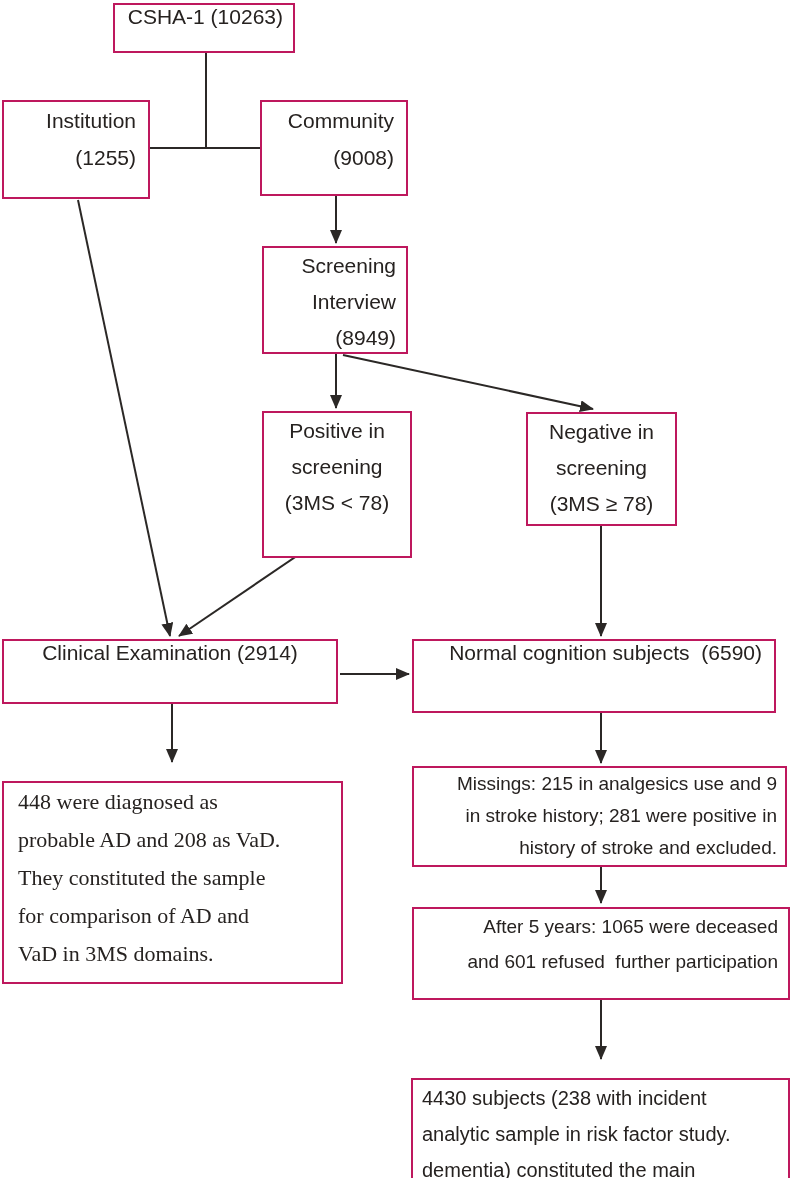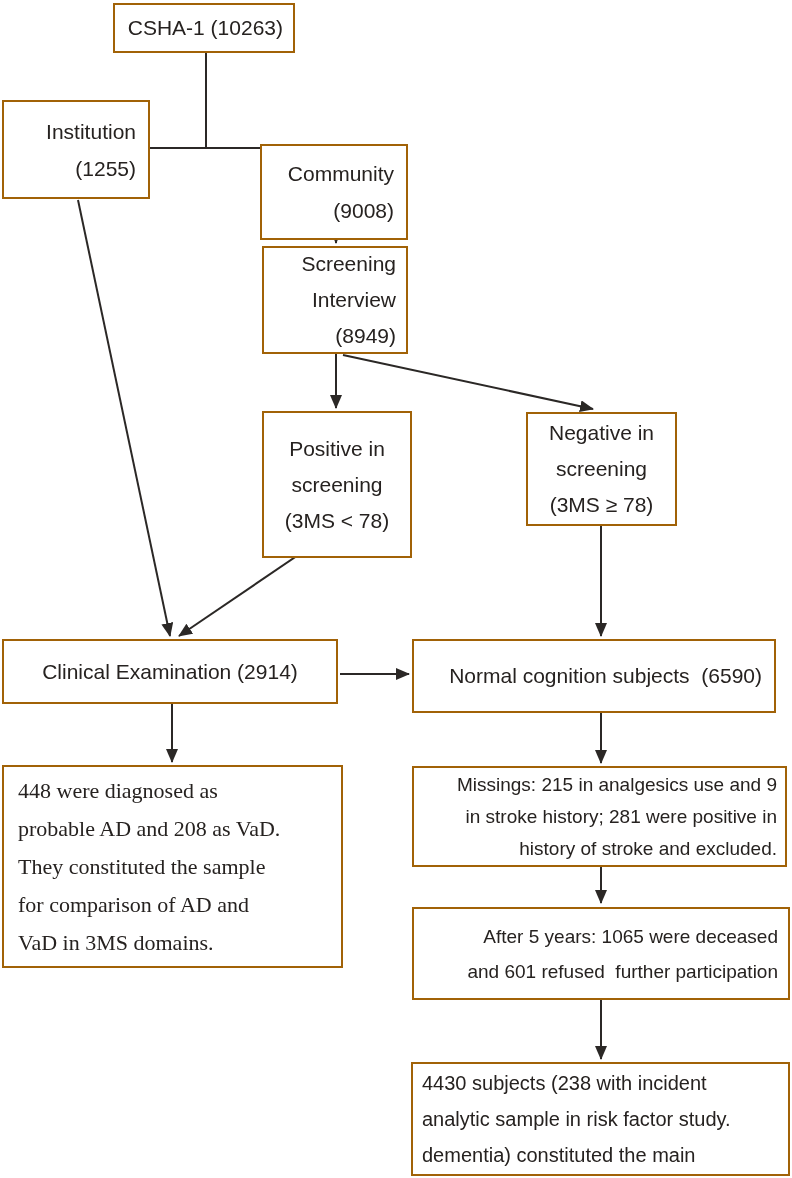--- a/index.html
+++ b/index.html
@@ -9,26 +9,26 @@
     background:#ffffff;
     font-family:"Liberation Sans",sans-serif;
     color:#262220;
     overflow:hidden;
   }
   .connectors{position:absolute;left:0;top:0;width:792px;height:1178px;}
   .connectors line{stroke:#2b2826;stroke-width:2;}
   .connectors .ah{fill:#2b2826;}
   .box{
     position:absolute;box-sizing:border-box;
-    border:2px solid #a16207;background:#ffffff;
-    display:flex;flex-direction:column;justify-content:center;
+    border:2px solid #be185d;background:#ffffff;
+    display:flex;flex-direction:column;
   }
   .al-r{align-items:flex-end;text-align:right;}
   .al-c{align-items:center;text-align:center;}
-  .al-l{align-items:flex-start;text-align:left;}
+  .al-l{align-items:flex-start;text-align:left;margin-top:16px;}
   .ln{white-space:pre-wrap;}
   .serif{font-family:"Liberation Serif",serif;}
 </style>
 </head>
 <body>
 
 <div class="stage">
 
   <svg class="connectors" width="792" height="1178" viewBox="0 0 792 1178" xmlns="http://www.w3.org/2000/svg">
     <defs>
@@ -53,21 +53,21 @@
 
   <div class="box al-r" style="left:113px;top:3px;width:182px;height:50px;padding-right:10px;font-size:21px;">
     <div class="ln">CSHA-1 (10263)</div>
   </div>
 
   <div class="box al-r" style="left:2px;top:100px;width:148px;height:99px;padding-right:12px;font-size:21px;line-height:37px;">
     <div class="ln">Institution</div>
     <div class="ln">(1255)</div>
   </div>
 
-  <div class="box al-r" style="left:260px;top:100px;width:148px;height:96px;padding-right:12px;font-size:21px;line-height:37px;margin-top:44px;">
+  <div class="box al-r" style="left:260px;top:100px;width:148px;height:96px;padding-right:12px;font-size:21px;line-height:37px;">
     <div class="ln">Community</div>
     <div class="ln">(9008)</div>
   </div>
 
   <div class="box al-r" style="left:262px;top:246px;width:146px;height:108px;padding-right:10px;font-size:21px;line-height:36px;">
     <div class="ln">Screening</div>
     <div class="ln">Interview</div>
     <div class="ln">(8949)</div>
   </div>
 

